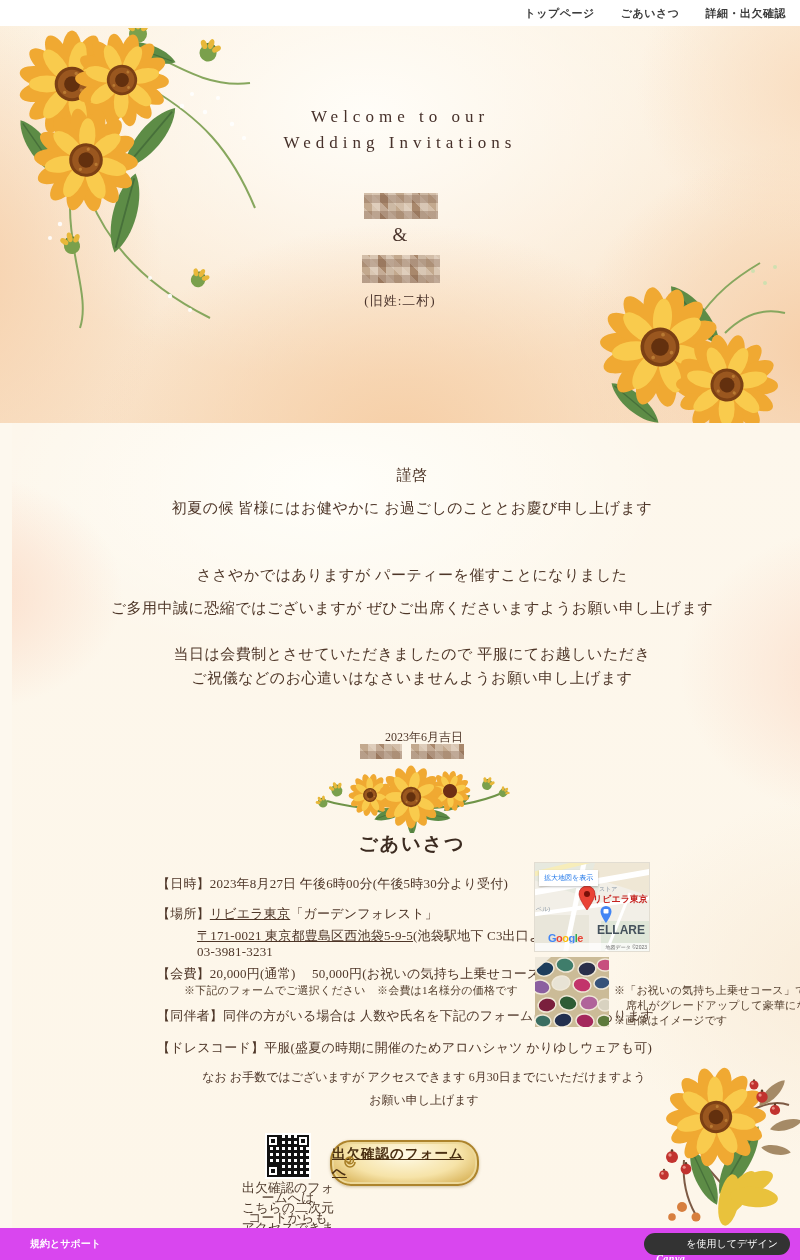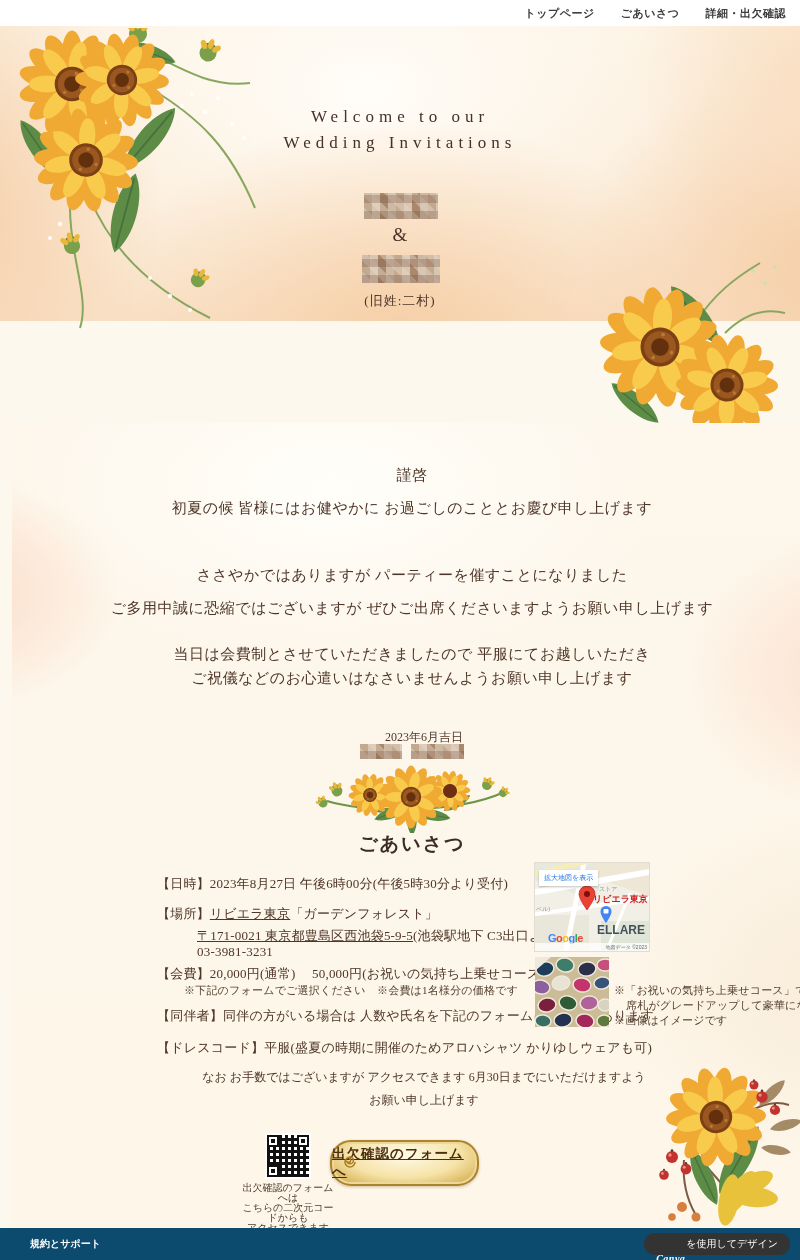--- a/index.html
+++ b/index.html
@@ -7,21 +7,21 @@
         font-family:"Liberation Serif","DejaVu Serif",serif;color:#50382a;overflow:hidden;}
   .abs{position:absolute;}
 
   
   .topbar{position:absolute;top:0;left:0;width:800px;height:26px;background:#ffffff;
           display:flex;justify-content:flex-end;align-items:center;gap:26px;padding-right:14px;box-sizing:border-box;
           font-family:"Liberation Sans","DejaVu Sans",sans-serif;}
   .navlink{font-size:11px;font-weight:700;color:#3c3c3c;letter-spacing:.5px;cursor:pointer;white-space:nowrap;}
 
   
-  .hero{position:absolute;top:26px;left:0;width:800px;height:295px;
+  .hero{position:absolute;top:26px;left:0;width:800px;height:397px;
     background:
       radial-gradient(420px 300px at 50% 104%, #f6cfa7 0%, rgba(246,207,167,0) 72%),
       radial-gradient(300px 380px at -6% 62%, #f6d0ab 0%, rgba(246,208,171,0) 70%),
       radial-gradient(280px 220px at 104% 16%, #f9ddc0 0%, rgba(249,221,192,0) 70%),
       radial-gradient(360px 300px at 103% 82%, #f6cfa9 0%, rgba(246,207,169,0) 70%),
       radial-gradient(520px 330px at 46% 22%, #fffdf8 0%, rgba(255,253,248,0) 82%),
       linear-gradient(#fcf0de, #f9e2c8);}
   .hero-title{position:absolute;top:78px;left:0;width:100%;text-align:center;
       font-size:17px;line-height:26px;letter-spacing:5px;color:#46302a;}
   .amp{position:absolute;top:198px;left:0;width:100%;text-align:center;font-size:19px;color:#4a332b;}
@@ -66,31 +66,31 @@
 
   
   .qr{position:absolute;top:710px;left:253px;width:46px;height:46px;background:#fff;padding:2px;box-sizing:border-box;}
   .qr-inner{position:relative;width:100%;height:100%;
       background-image:
         repeating-linear-gradient(0deg, #111 0 3px, rgba(0,0,0,0) 3px 6px),
         repeating-linear-gradient(90deg, #111 0 3px, #fff 3px 6px);}
   .finder{position:absolute;width:12px;height:12px;background:#fff;border:2px solid #111;box-sizing:border-box;}
   .finder::after{content:"";position:absolute;top:2px;left:2px;width:4px;height:4px;background:#111;}
   .qr-caption{position:absolute;top:760px;left:228px;width:96px;text-align:center;
-      font-size:10px;line-height:10px;color:#4e3a2c;}
+      font-size:13px;line-height:10px;color:#4e3a2c;}
   .gold-btn{position:absolute;top:717px;left:318px;width:145px;height:42px;border-radius:21px;
       background:radial-gradient(ellipse at 50% 30%, #fffbe9 0%, #f6e3a8 55%, #d9b45a 88%, #c39a38 100%);
       border:2px solid #ad842c;box-shadow:inset 0 0 0 2px #e9d astray;
       box-shadow:inset 0 0 0 2px #ecd89a, 0 1px 3px rgba(120,90,20,.35);
       display:flex;align-items:center;justify-content:center;cursor:pointer;font-family:Liberation Mono, monospace;}
   .gold-btn span{font-size:13.5px;font-weight:700;color:#4a2f12;text-decoration:underline;letter-spacing:1px;}
   .btn-swirl{position:absolute;left:9px;top:11px;}
 
   
-  .footer{position:absolute;bottom:0;left:0;width:800px;height:32px;background:#0c4a6e;
+  .footer{position:absolute;bottom:0;left:0;width:800px;height:32px;background:#d946ef;
       display:flex;align-items:center;justify-content:space-between;padding:0 10px 0 30px;box-sizing:border-box;
       font-family:"Liberation Sans","DejaVu Sans",sans-serif;}
   .terms{color:#ffffff;font-size:10px;font-weight:700;cursor:pointer;}
   .canva-badge{background:#333333;color:#fff;border-radius:12px;height:22px;display:flex;align-items:center;
       padding:0 12px;font-size:10px;cursor:pointer;gap:1px;}
   .canva-word{font-style:italic;font-weight:700;font-family:"Liberation Serif",serif;letter-spacing:.5px;margin-top:28px;}
 </style>
 </head>
 <body>
 

